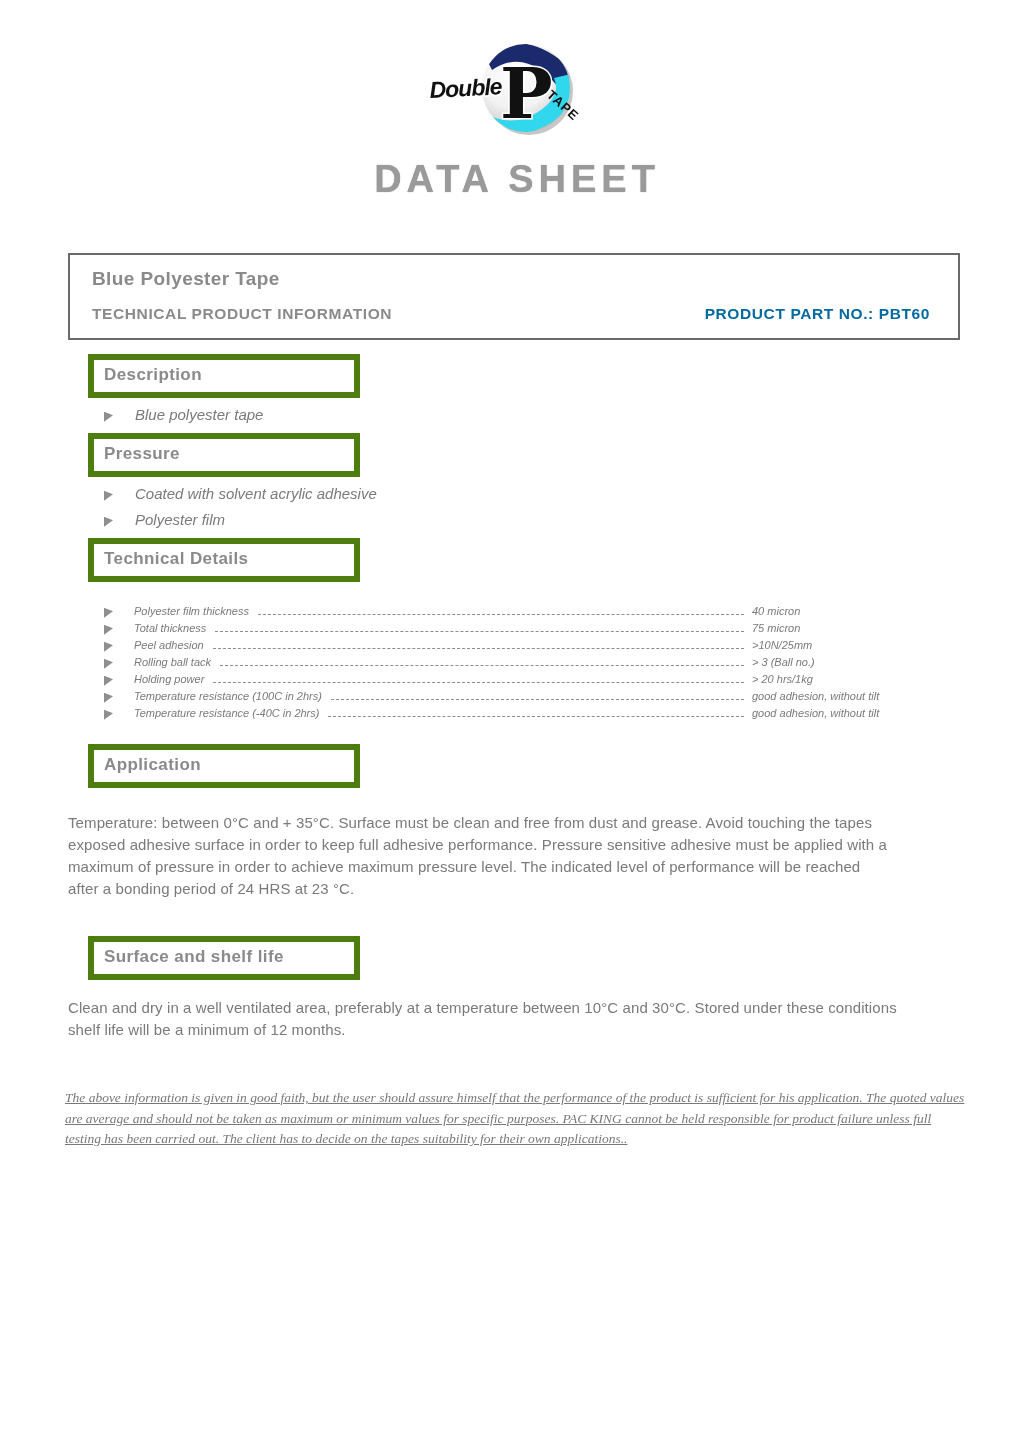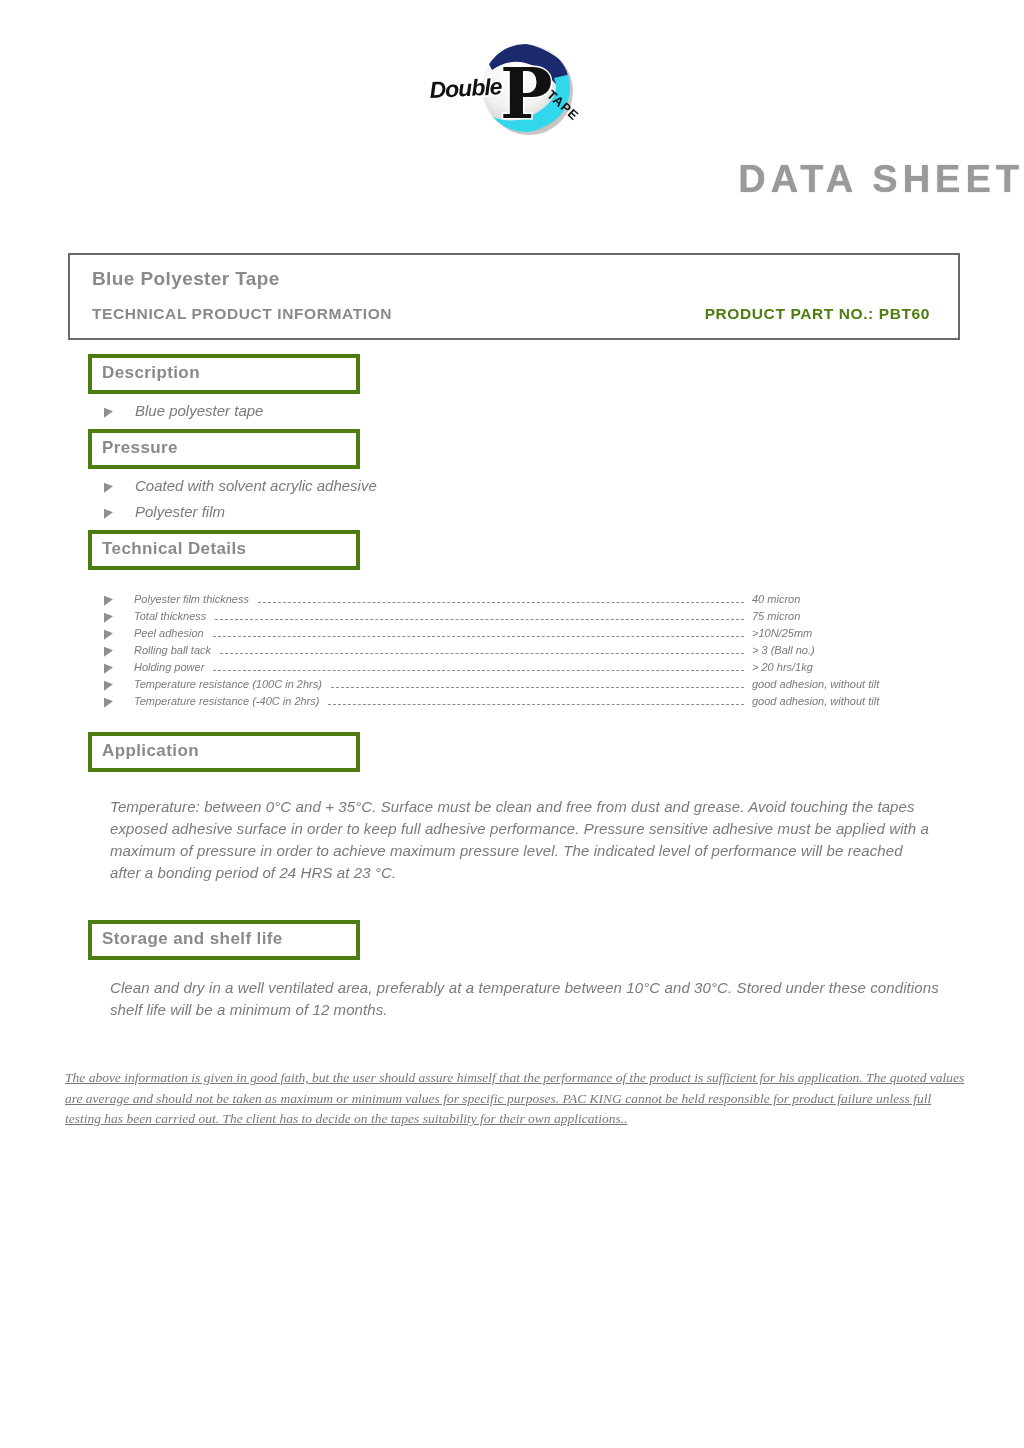--- a/index.html
+++ b/index.html
@@ -4,37 +4,37 @@
 <style>
   html,body{margin:0;padding:0;background:#ffffff;}
   .page{
     width:1024px;height:1448px;background:#ffffff;position:relative;
     font-family:"Liberation Sans",sans-serif;overflow:hidden;
   }
   
   .logo-wrap{width:180px;margin:40px auto 0;display:block;}
   
   .doc-title{
-    text-align:right;margin-top:14px;font-size:38px;font-weight:bold;
+    text-align:center;margin-top:14px;font-size:38px;font-weight:bold;
     letter-spacing:5px;color:#9a9a9a;
     text-shadow:0 0 1px #8d8d8d;
     padding-left:10px;
   }
   
   .header-box{
     margin:52px 0 0 68px;width:892px;border:2px solid #6a6a6a;
     padding:13px 28px 15px 22px;box-sizing:border-box;background:#fff;
   }
   .product-name{font-size:19px;font-weight:bold;color:#8a8a8a;letter-spacing:.4px;}
   .header-row2{display:flex;justify-content:space-between;margin-top:15px;align-items:baseline;}
   .tech-info{font-size:15.5px;font-weight:bold;color:#8a8a8a;letter-spacing:.6px;}
-  .part-no{font-size:15.5px;font-weight:bold;color:#4d7c0f;letter-spacing:.6px;}
+  .part-no{font-size:15.5px;font-weight:bold;color:#0369a1;letter-spacing:.6px;}
   
   .sec-box{
-    width:272px;margin-left:88px;border:4px solid #4d7c0f;background:#fff;
+    width:272px;margin-left:88px;border:6px solid #4d7c0f;background:#fff;
     box-sizing:border-box;padding:5px 8px 7px 10px;
     font-size:17px;font-weight:bold;color:#8a8a8a;letter-spacing:.4px;
   }
   
   .bullet-item{
     margin-left:104px;margin-top:9px;margin-bottom:9px;display:flex;align-items:center;
     font-style:italic;color:#7a7a7a;font-size:15px;
   }
   .arrow{
     width:0;height:0;border-left:9px solid #8f8f8f;
@@ -48,22 +48,22 @@
   .trow{
     display:flex;align-items:center;font-style:italic;color:#7a7a7a;
     font-size:11px;line-height:17px;white-space:nowrap;
   }
   .trow .arrow{margin-right:21px;}
   .trow .tlabel{flex:none;padding-right:5px;}
   .trow .leader{flex:1;border-top:1.6px dashed #8d8d8d;margin:0 4px;transform:translateY(3px);min-width:20px;}
   .trow .tvalue{flex:none;width:180px;padding-left:4px;}
   
   .para{
-    font-style:italic;color:#7a7a7a;font-size:15px;line-height:1.47;
-    margin-left:110px;letter-spacing:.1px;
+    color:#7a7a7a;font-size:15px;line-height:1.47;
+    margin-left:68px;letter-spacing:.1px;
   }
   .app-para{margin-top:24px;width:824px;}
   .storage-para{margin-top:17px;width:838px;}
   
   .box-description{margin-top:14px;}
   .box-adhesive{margin-top:2px;}
   .box-carrier{margin-top:2px;}
   .box-technical{margin-top:4px;}
   .box-application{margin-top:22px;}
   .box-storage{margin-top:36px;}
@@ -179,18 +179,18 @@
       <span class="arrow"></span>
       <span class="tlabel">Temperature resistance (-40C in 2hrs)</span>
       <span class="leader"></span>
       <span class="tvalue">good adhesion, without tilt</span>
     </div>
   </div>
 
   <div class="sec-box box-application">Application</div>
   <div class="para app-para">Temperature: between 0°C and + 35°C. Surface must be clean and free from dust and grease. Avoid touching the tapes exposed adhesive surface in order to keep full adhesive performance. Pressure sensitive adhesive must be applied with a maximum of pressure in order to achieve maximum pressure level. The indicated level of performance will be reached after a bonding period of 24 HRS at 23 °C.</div>
 
-  <div class="sec-box box-storage">Storage and shelf life</div>
+  <div class="sec-box box-storage">Surface and shelf life</div>
   <div class="para storage-para">Clean and dry in a well ventilated area, preferably at a temperature between 10°C and 30°C. Stored under these conditions shelf life will be a minimum of 12 months.</div>
 
   <div class="disclaimer">The above information is given in good faith, but the user should assure himself that the performance of the product is sufficient for his application. The quoted values are average and should not be taken as maximum or minimum values for specific purposes. PAC KING cannot be held responsible for product failure unless full testing has been carried out. The client has to decide on the tapes suitability for their own applications..</div>
 
 </div>
 
 </body></html>

